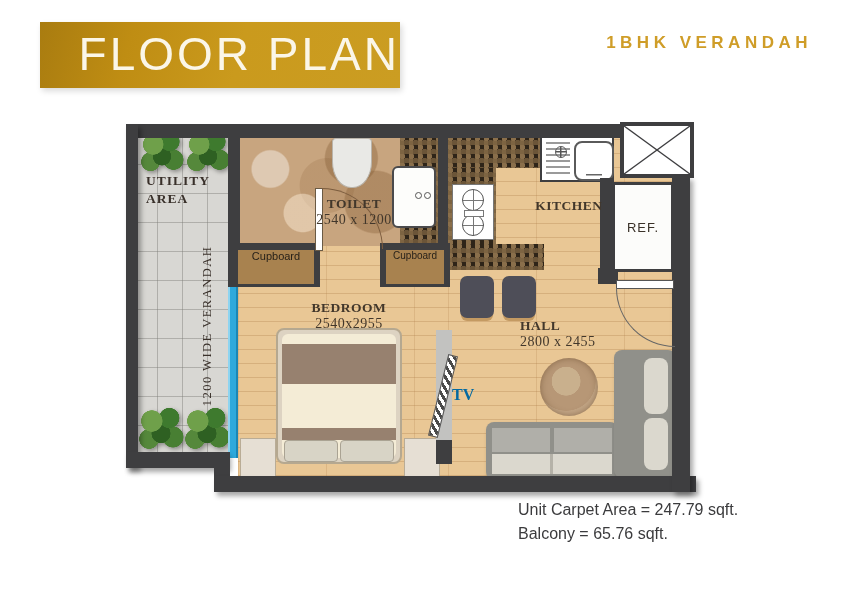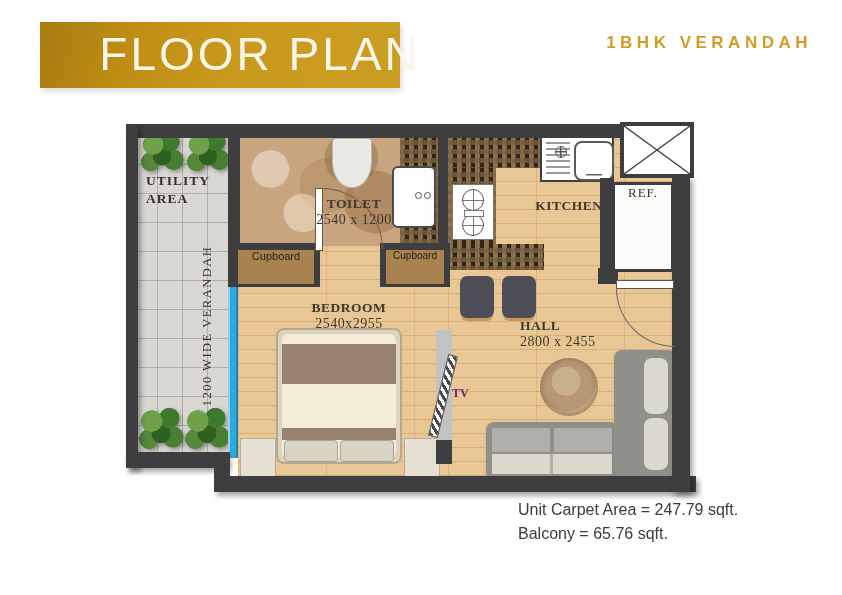--- a/index.html
+++ b/index.html
@@ -4,22 +4,22 @@
 <style>
   html,body{margin:0;padding:0;background:#fff;}
   .page{position:relative;width:842px;height:595px;background:#ffffff;overflow:hidden;
         font-family:"Liberation Sans",sans-serif;}
   .abs{position:absolute;}
 
   
   #banner{left:40px;top:22px;width:360px;height:66px;
     background:linear-gradient(105deg,#a97c10 0%,#bf8d13 25%,#ca9a1d 55%,#cb9d22 100%);
     box-shadow:2px 3px 6px rgba(0,0,0,0.15);}
-  #banner-title{width:100%;text-align:center;line-height:64px;font-size:46px;font-weight:300;
-    color:#fbf6e8;letter-spacing:3px;white-space:nowrap;margin-left:40px;}
+  #banner-title{width:100%;text-align:right;line-height:64px;font-size:46px;font-weight:300;
+    color:#fbf6e8;letter-spacing:3px;white-space:nowrap;}
   #subhead{right:30px;top:30px;text-align:right;color:#cf9d28;font-weight:bold;}
   #subhead .l1{font-size:17px;letter-spacing:7px;line-height:25px;}
   #subhead .l2{font-size:17px;letter-spacing:4.5px;line-height:25px;}
 
   
   .tiles{background-color:#d8d7d3;
     background-image:linear-gradient(0deg,rgba(125,125,120,.45) 1px,transparent 1px),
                      linear-gradient(90deg,rgba(125,125,120,.45) 1px,transparent 1px);
     background-size:25px 29px;}
   .wood{background-color:#e9c795;
@@ -105,22 +105,22 @@
   #sink-faucet{left:13px;top:8px;width:10px;height:10px;border:1px solid #5a5a5a;border-radius:50%;
       background:linear-gradient(#555,#555) center/12px 1.5px no-repeat,
                  linear-gradient(#555,#555) center/1.5px 12px no-repeat;}
   #stove{left:452px;top:184px;width:40px;height:54px;background:#fff;border:1px solid #777;}
   .burner{width:20px;height:20px;border:1.5px solid #555;border-radius:50%;position:absolute;left:9px;
       background:linear-gradient(#777,#777) center/22px 1px no-repeat,
                  linear-gradient(#777,#777) center/1px 22px no-repeat;}
   #burner-1{top:4px;} #burner-2{top:29px;}
   #stove-knob{left:11px;top:25px;width:18px;height:5px;border:1px solid #777;position:absolute;background:#fff;}
   #ref{left:612px;top:182px;width:62px;height:90px;background:#fcfcfa;border:3px solid #3e3e40;
-      box-sizing:border-box;display:flex;align-items:flex-start;justify-content:center;
-      font-family:Liberation Serif, serif;font-size:13px;letter-spacing:1px;color:#3a3128;}
+      box-sizing:border-box;display:flex;align-items:center;justify-content:center;
+      font-family:Liberation Sans, sans-serif;font-size:13px;letter-spacing:1px;color:#3a3128;}
   .stool{background:#4e4e58;border-radius:7px;box-shadow:0 4px 0 -1px #c49a62;}
   #stool-1{left:460px;top:276px;width:34px;height:42px;}
   #stool-2{left:502px;top:276px;width:34px;height:42px;}
   #shaft{left:620px;top:122px;width:74px;height:56px;background:#fff;border:4px solid #3e3e40;box-sizing:border-box;}
   #shaft svg{display:block;width:100%;height:100%;}
 
   
   #bed-frame{left:276px;top:328px;width:126px;height:136px;background:#ddd3c2;border:2px solid #b5a document890;
       border:2px solid #b5a890;border-radius:8px;box-sizing:border-box;}
   #bed-mattress{left:4px;top:4px;width:114px;height:124px;background:#f4ecd6;border-radius:6px;}
@@ -162,21 +162,21 @@
   .room-dims{display:block;font-size:14px;letter-spacing:.5px;}
   #label-utility{left:146px;top:172px;width:90px;font-family:"Liberation Serif",serif;font-weight:bold;
       font-size:13.5px;letter-spacing:1px;color:#39302a;white-space:pre-line;text-align:left;line-height:18px;}
   #label-verandah{left:118px;top:318px;width:180px;height:16px;transform:rotate(-90deg);
       font-family:"Liberation Serif",serif;font-size:12.5px;letter-spacing:1.5px;color:#39302a;text-align:center;}
   #label-toilet{left:288px;top:196px;width:132px;}
   #label-kitchen{left:502px;top:198px;width:134px;}
   #label-bedroom{left:282px;top:300px;width:134px;}
   #label-hall{left:520px;top:318px;width:120px;text-align:left;}
   #tv-label{left:452px;top:386px;width:30px;font-family:"Liberation Serif",serif;font-weight:bold;
-      font-size:12px;color:#701a75;}
+      font-size:16px;color:#0369a1;}
 
   
   #footer-text{left:518px;top:498px;font-size:16px;line-height:23.5px;color:#3b3b3d;}
 </style>
 </head>
 <body>
 
 <div class="page">
 
   <div class="abs" id="banner">

